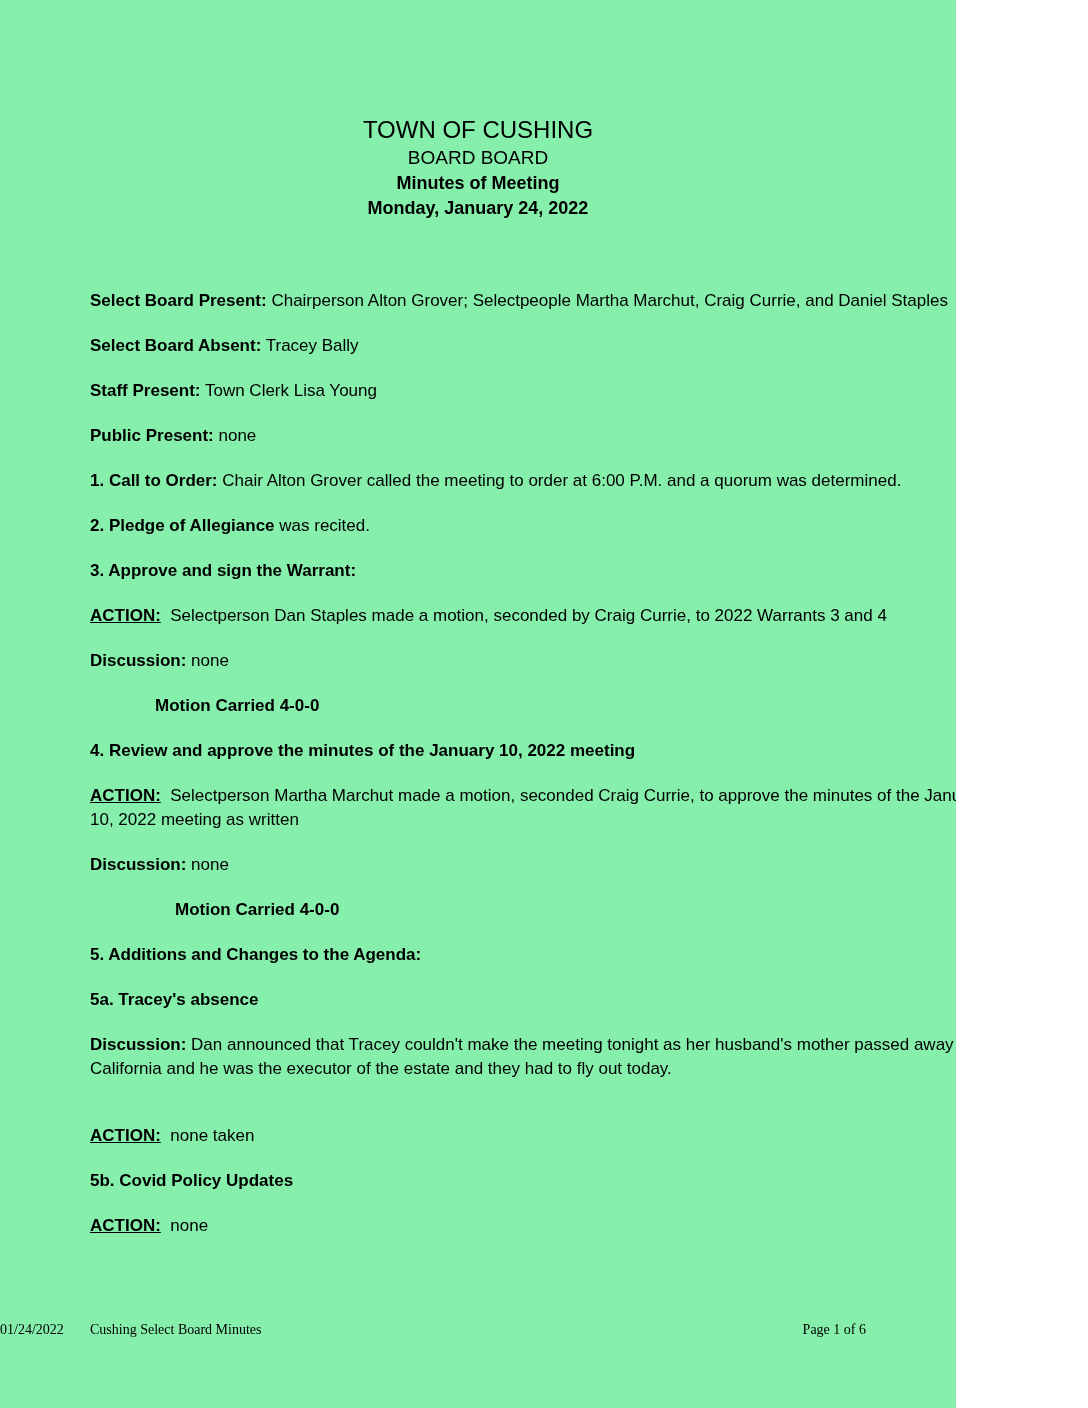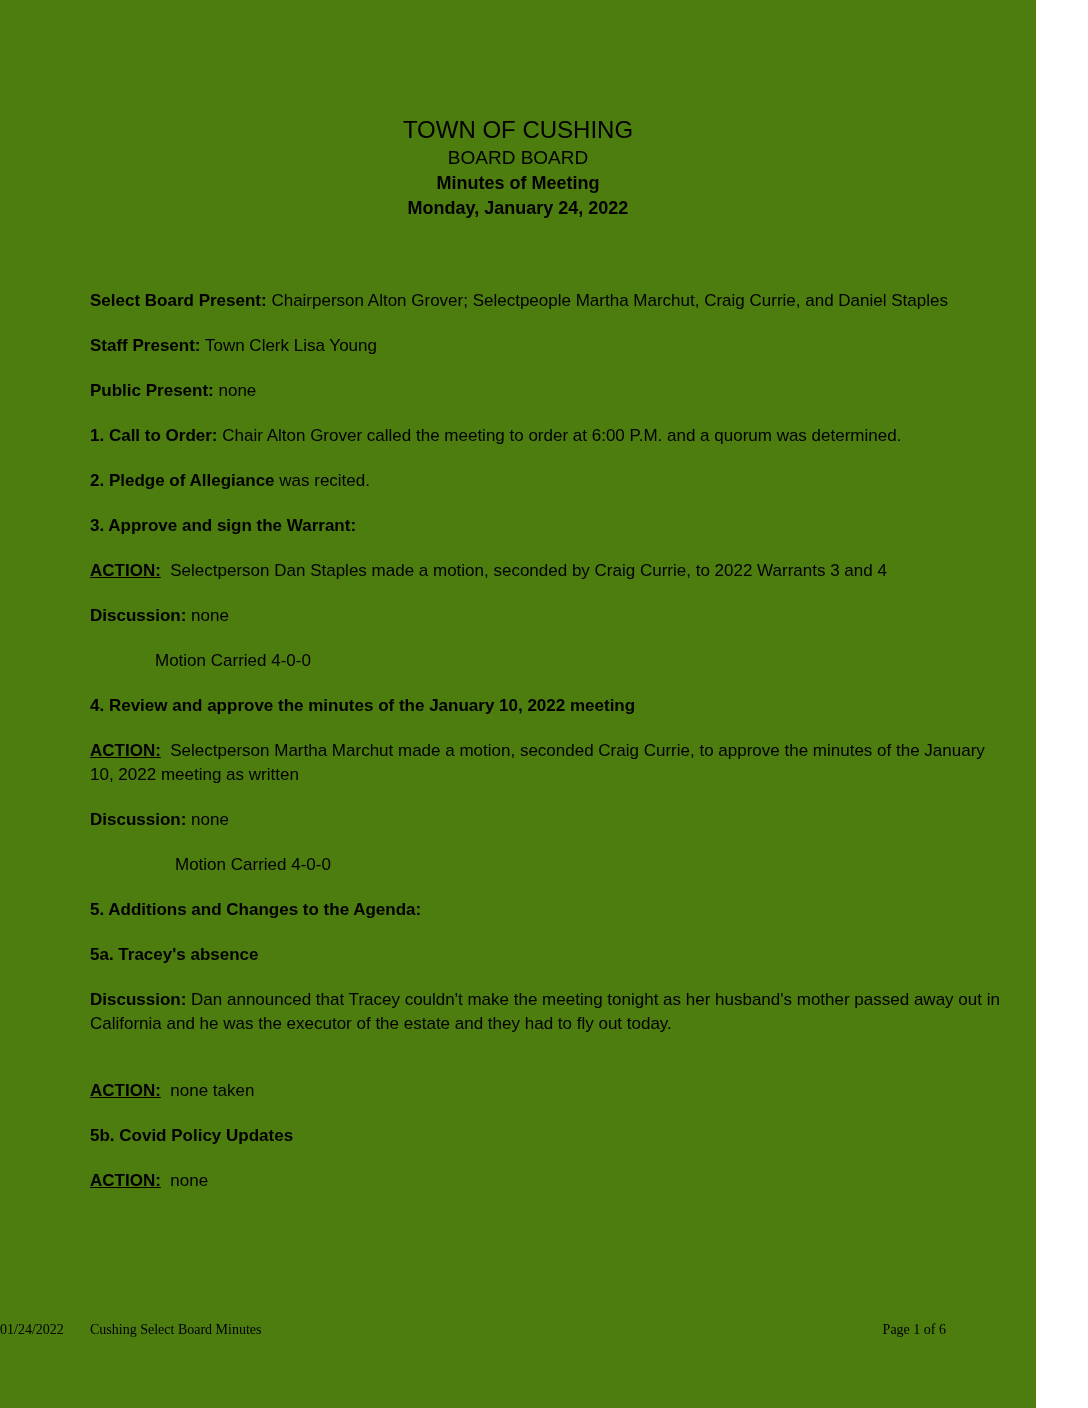--- a/index.html
+++ b/index.html
@@ -1,28 +1,28 @@
 <!DOCTYPE html>
 <html><head>
 <meta charset="utf-8">
 <style>
   html,body{margin:0;padding:0;background:#ffffff;}
   .page{
-    width:1036px;height:1408px;background:#4d7c0f;position:relative;
+    width:956px;height:1408px;background:#86efac;position:relative;
     font-family:"Liberation Sans",sans-serif;color:#000;overflow:hidden;
   }
   .header{position:absolute;top:114px;left:0;width:100%;text-align:center;}
   .h-line1{font-size:24px;line-height:31px;font-weight:400;}
   .h-line2{font-size:19px;line-height:26px;font-weight:400;}
   .h-bold{font-size:18px;line-height:25px;font-weight:700;}
   .body-block{position:absolute;top:289px;left:90px;width:912px;font-size:17px;line-height:24px;}
   .para{margin:0 0 21px 0;}
   .para b{font-weight:700;}
   .u{text-decoration:underline;text-align:center;}
-  .motion{font-weight:400;}
+  .motion{font-weight:700;}
   .m1{margin-left:65px;}
   .m2{margin-left:85px;}
   .gap-after{margin-bottom:43px;}
   .footer{position:absolute;top:1322px;left:0;width:100%;height:20px;
     font-family:"Liberation Serif",serif;font-size:14px;}
   .f-left{position:absolute;left:90px;top:0;}
   .f-center{position:absolute;left:0;top:0;width:100%;text-align:left;}
   .f-right{position:absolute;right:90px;top:0;}
 </style>
 </head>
@@ -34,20 +34,21 @@
     <div class="h-line1">TOWN OF CUSHING</div>
     <div class="h-line2">BOARD BOARD</div>
     <div class="h-bold">Minutes of Meeting</div>
     <div class="h-bold">Monday, January 24, 2022</div>
   </div>
 
   <div class="body-block">
 
     <p class="para"><b>Select Board Present:</b><span> Chairperson Alton Grover; Selectpeople Martha Marchut, Craig Currie, and Daniel Staples</span></p>
 
+    <p class="para"><b>Select Board Absent:</b><span> Tracey Bally</span></p>
 
     <p class="para"><b>Staff Present:</b><span> Town Clerk Lisa Young</span></p>
 
     <p class="para"><b>Public Present:</b><span> none</span></p>
 
     <p class="para"><b>1. Call to Order:</b><span> Chair Alton Grover called the meeting to order at 6:00 P.M. and a quorum was determined.</span></p>
 
     <p class="para"><b>2. Pledge of Allegiance</b><span> was recited.</span></p>
 
     <p class="para"><b>3. Approve and sign the Warrant:</b></p>

